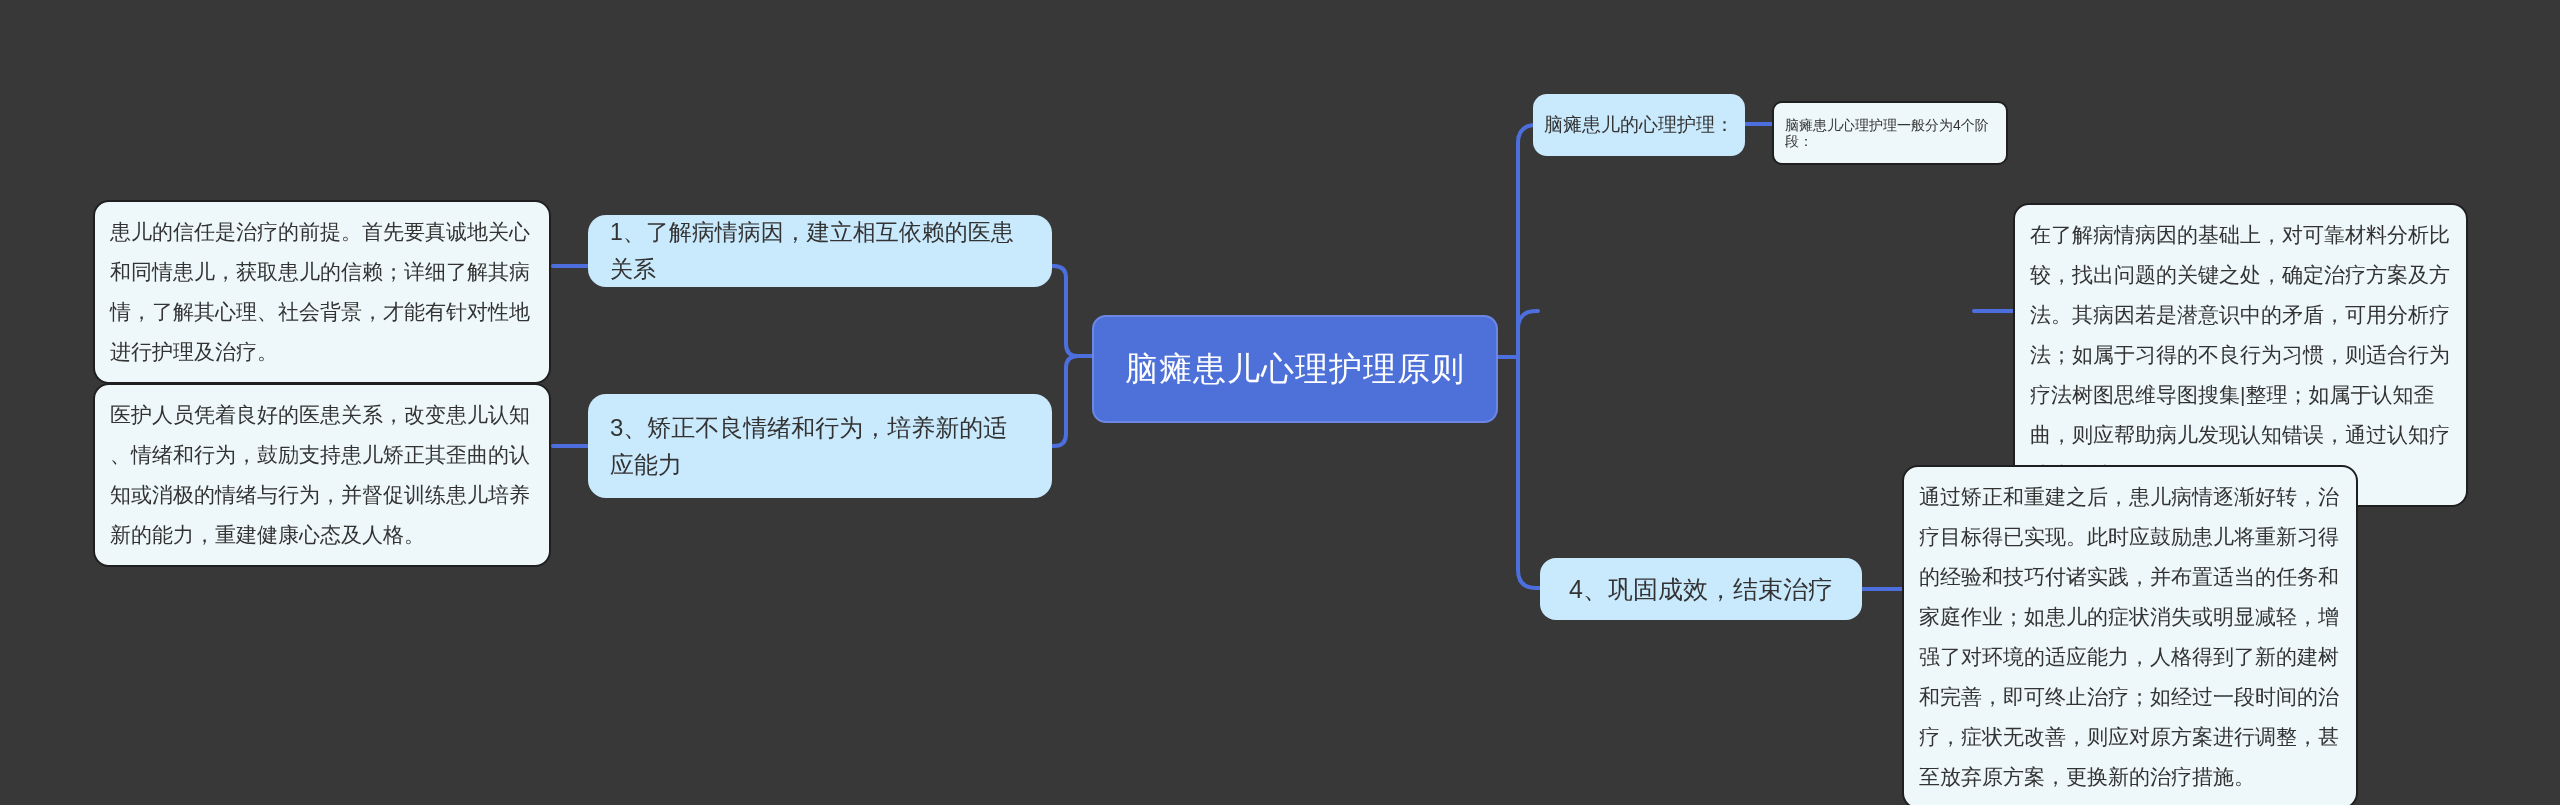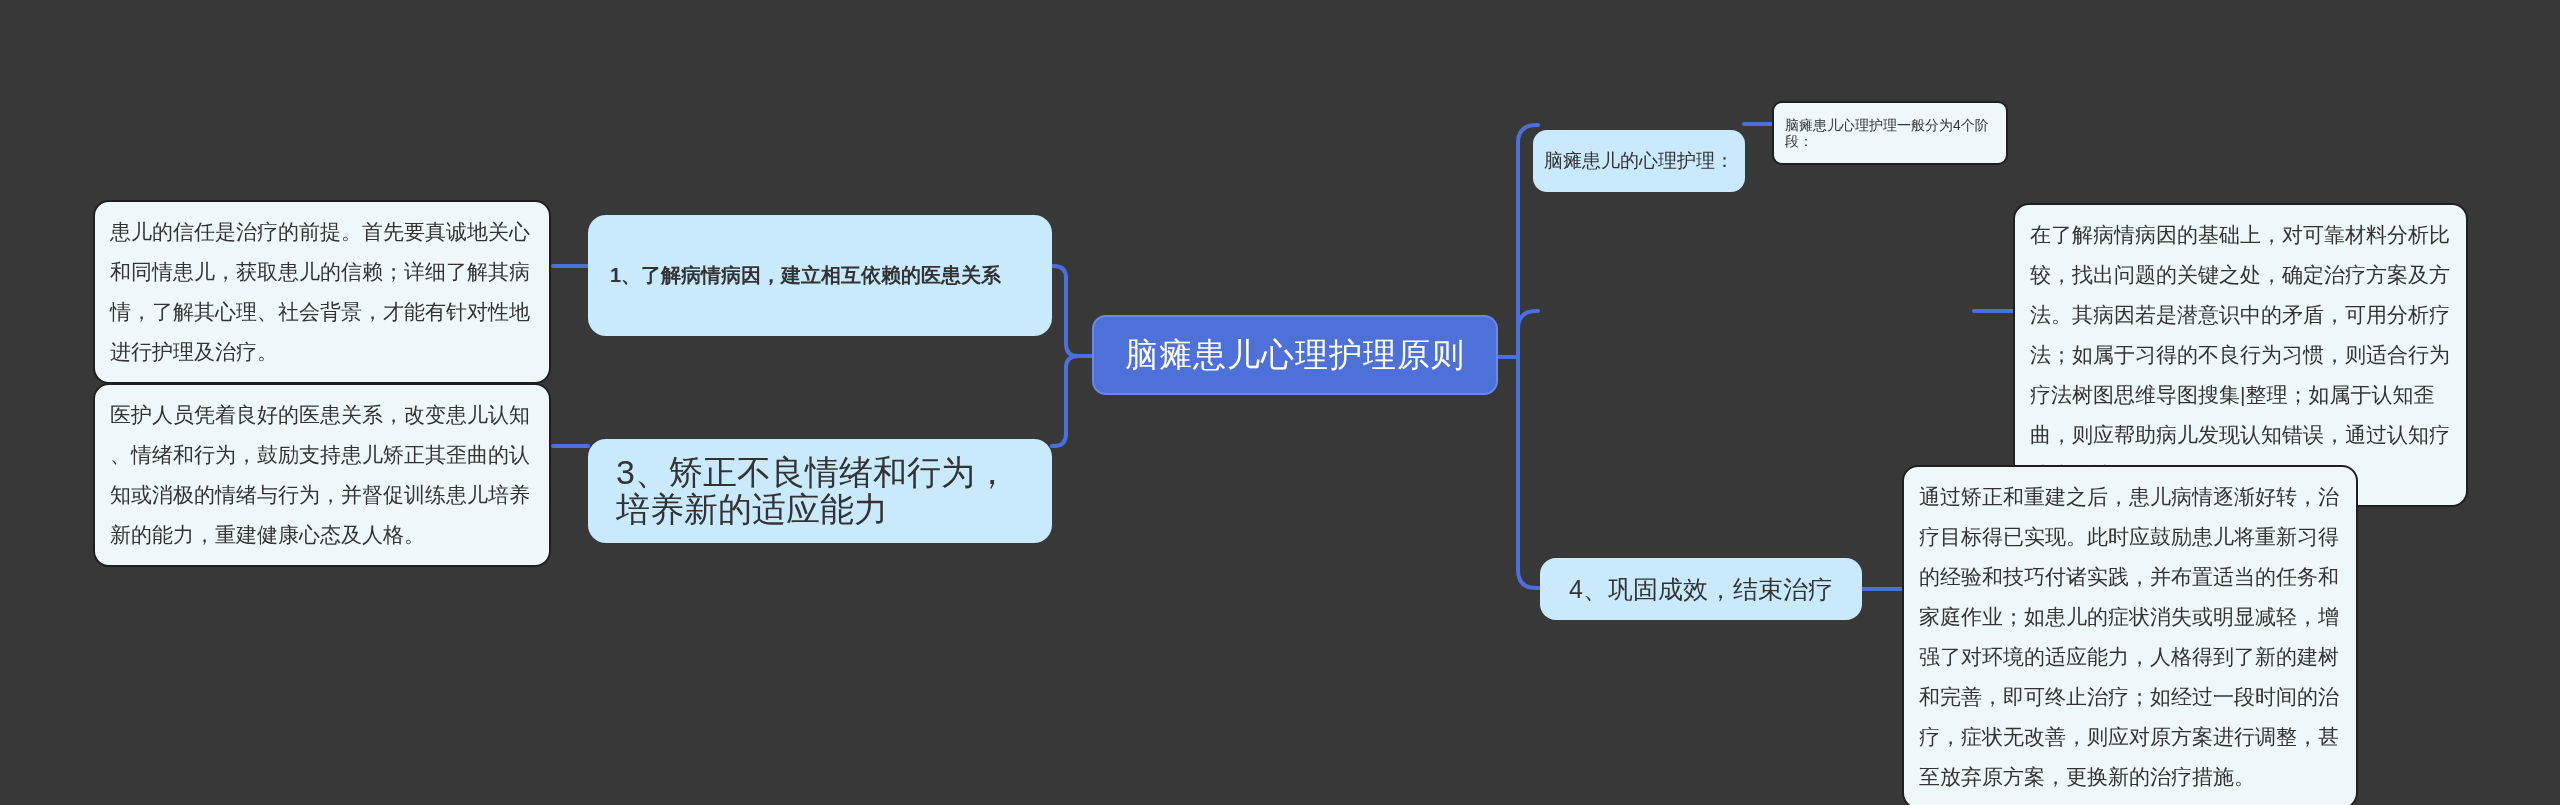--- a/index.html
+++ b/index.html
@@ -21,24 +21,24 @@
     line-break:anywhere;word-break:break-all;
   }
   .root{
     position:absolute;background:#4e71d9;border:2px solid #6d87e4;border-radius:14px;
     color:#fff;display:flex;align-items:center;justify-content:center;
     box-sizing:border-box;font-size:33px;letter-spacing:1px;
   }
 
   .pos-note-l1{left:93px;top:200px;width:458px;}
   .pos-note-l2{left:93px;top:383px;width:458px;}
-  .pos-branch1{left:588px;top:215px;width:464px;height:121px;font-size:20px;line-height:37px;padding:0 22px;font-weight:bold;}
-  .pos-branch3{left:588px;top:394px;width:464px;height:104px;font-size:34px;line-height:37px;padding:0 28px;margin-top:45px;}
-  .pos-root{left:1092px;top:315px;width:406px;height:80px;}
-  .pos-right0{left:1533px;top:94px;width:212px;height:62px;font-size:19px;justify-content:center;border-radius:14px;margin-top:36px;}
+  .pos-branch1{left:588px;top:215px;width:464px;height:72px;font-size:23px;line-height:37px;padding:0 22px;}
+  .pos-branch3{left:588px;top:394px;width:464px;height:104px;font-size:24px;line-height:37px;padding:0 22px;}
+  .pos-root{left:1092px;top:315px;width:406px;height:108px;}
+  .pos-right0{left:1533px;top:94px;width:212px;height:62px;font-size:19px;justify-content:center;border-radius:14px;}
   .pos-right0-note{left:1772px;top:101px;width:236px;height:64px;font-size:14px;line-height:16px;display:flex;align-items:center;padding:0 11px;border-radius:10px;}
   .pos-branch2{left:1538px;top:280px;width:436px;height:62px;font-size:25px;justify-content:center;border-radius:16px;}
   .pos-note2{left:2013px;top:203px;width:455px;}
   .pos-branch4{left:1540px;top:558px;width:322px;height:62px;font-size:25px;justify-content:center;border-radius:16px;}
   .pos-note4{left:1902px;top:465px;width:456px;}
 </style>
 </head>
 <body>
 
 <div class="canvas">

